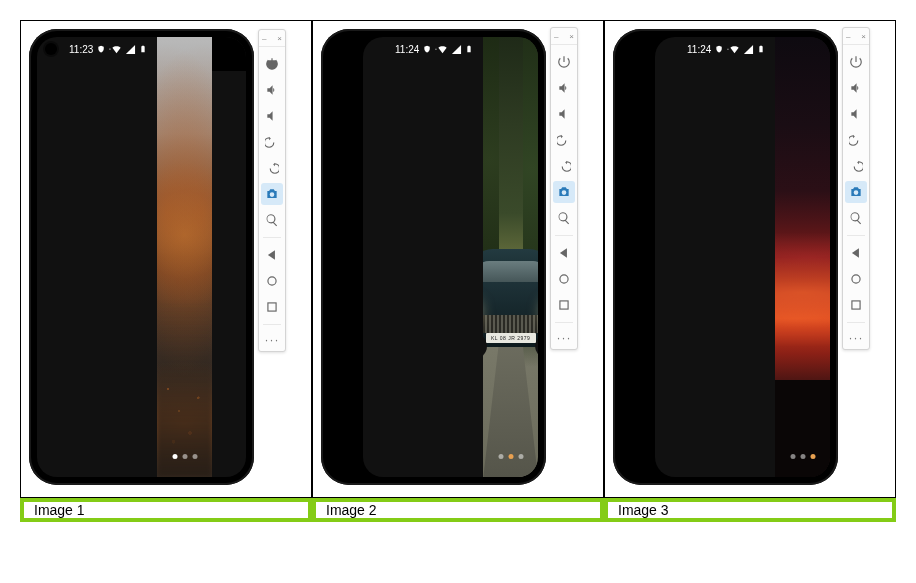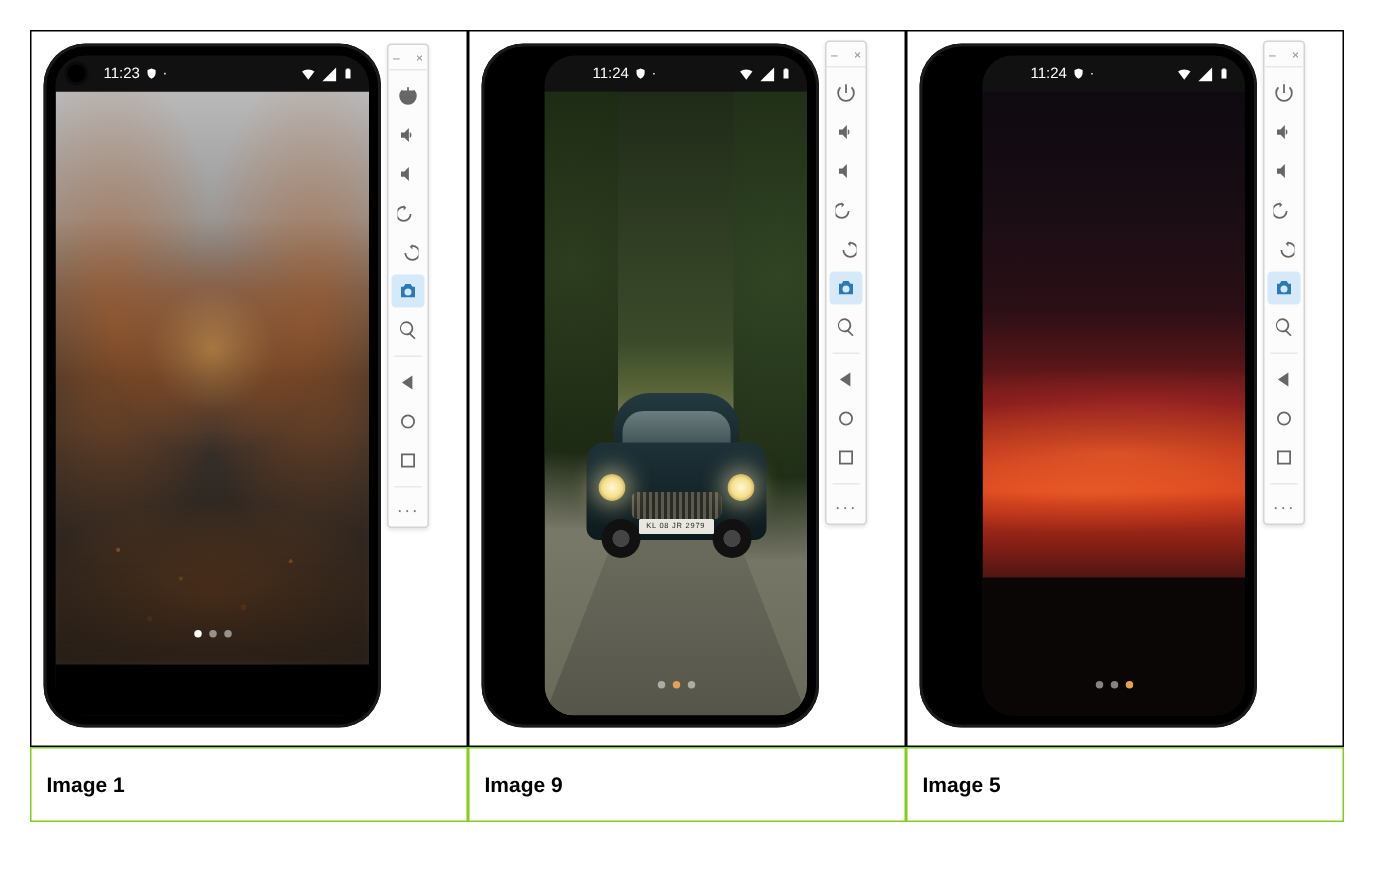--- a/index.html
+++ b/index.html
@@ -10,23 +10,23 @@
     grid-template-columns: repeat(3, 1fr);
     width: 876px;
     border-collapse: collapse;
   }
   .cell {
     border: 1px solid #000;
     padding: 8px;
     position: relative;
   }
   .label-cell {
-    border: 1px solid #84cc16;
-    padding: 16px 10px;
-    font-weight: bold;
+    border: 4px solid #84cc16;
+    padding: 0 10px;
+    font-weight: normal;
     font-size: 14px;
   }
   
   .emu-wrap {
     display: flex;
     align-items: flex-start;
     gap: 4px;
     height: 460px;
   }
   
@@ -41,21 +41,21 @@
     box-shadow: 0 0 0 2px #1a1a1a inset;
   }
   .screen {
     width: 100%;
     height: 100%;
     background: #111;
     border-radius: 20px;
     overflow: hidden;
     position: relative;
     display: flex;
-    flex-direction: column;
+    flex-direction: row;
   }
   .punch-hole {
     position: absolute;
     top: 14px;
     left: 16px;
     width: 12px;
     height: 12px;
     background: #000;
     border-radius: 50%;
     z-index: 10;
@@ -554,15 +554,15 @@
               <rect x="5" y="5" width="14" height="14" fill="none" stroke="#666" stroke-width="2"></rect>
             </svg>
           </div>
         <div class="tool-sep"></div>
         <div class="tool-more">···</div>
       </div>
     </div>
   </div>
 
   <div class="label-cell">Image 1</div>
-  <div class="label-cell">Image 9</div>
-  <div class="label-cell">Image 5</div>
+  <div class="label-cell">Image 2</div>
+  <div class="label-cell">Image 3</div>
 </div>
 
 </body></html>

